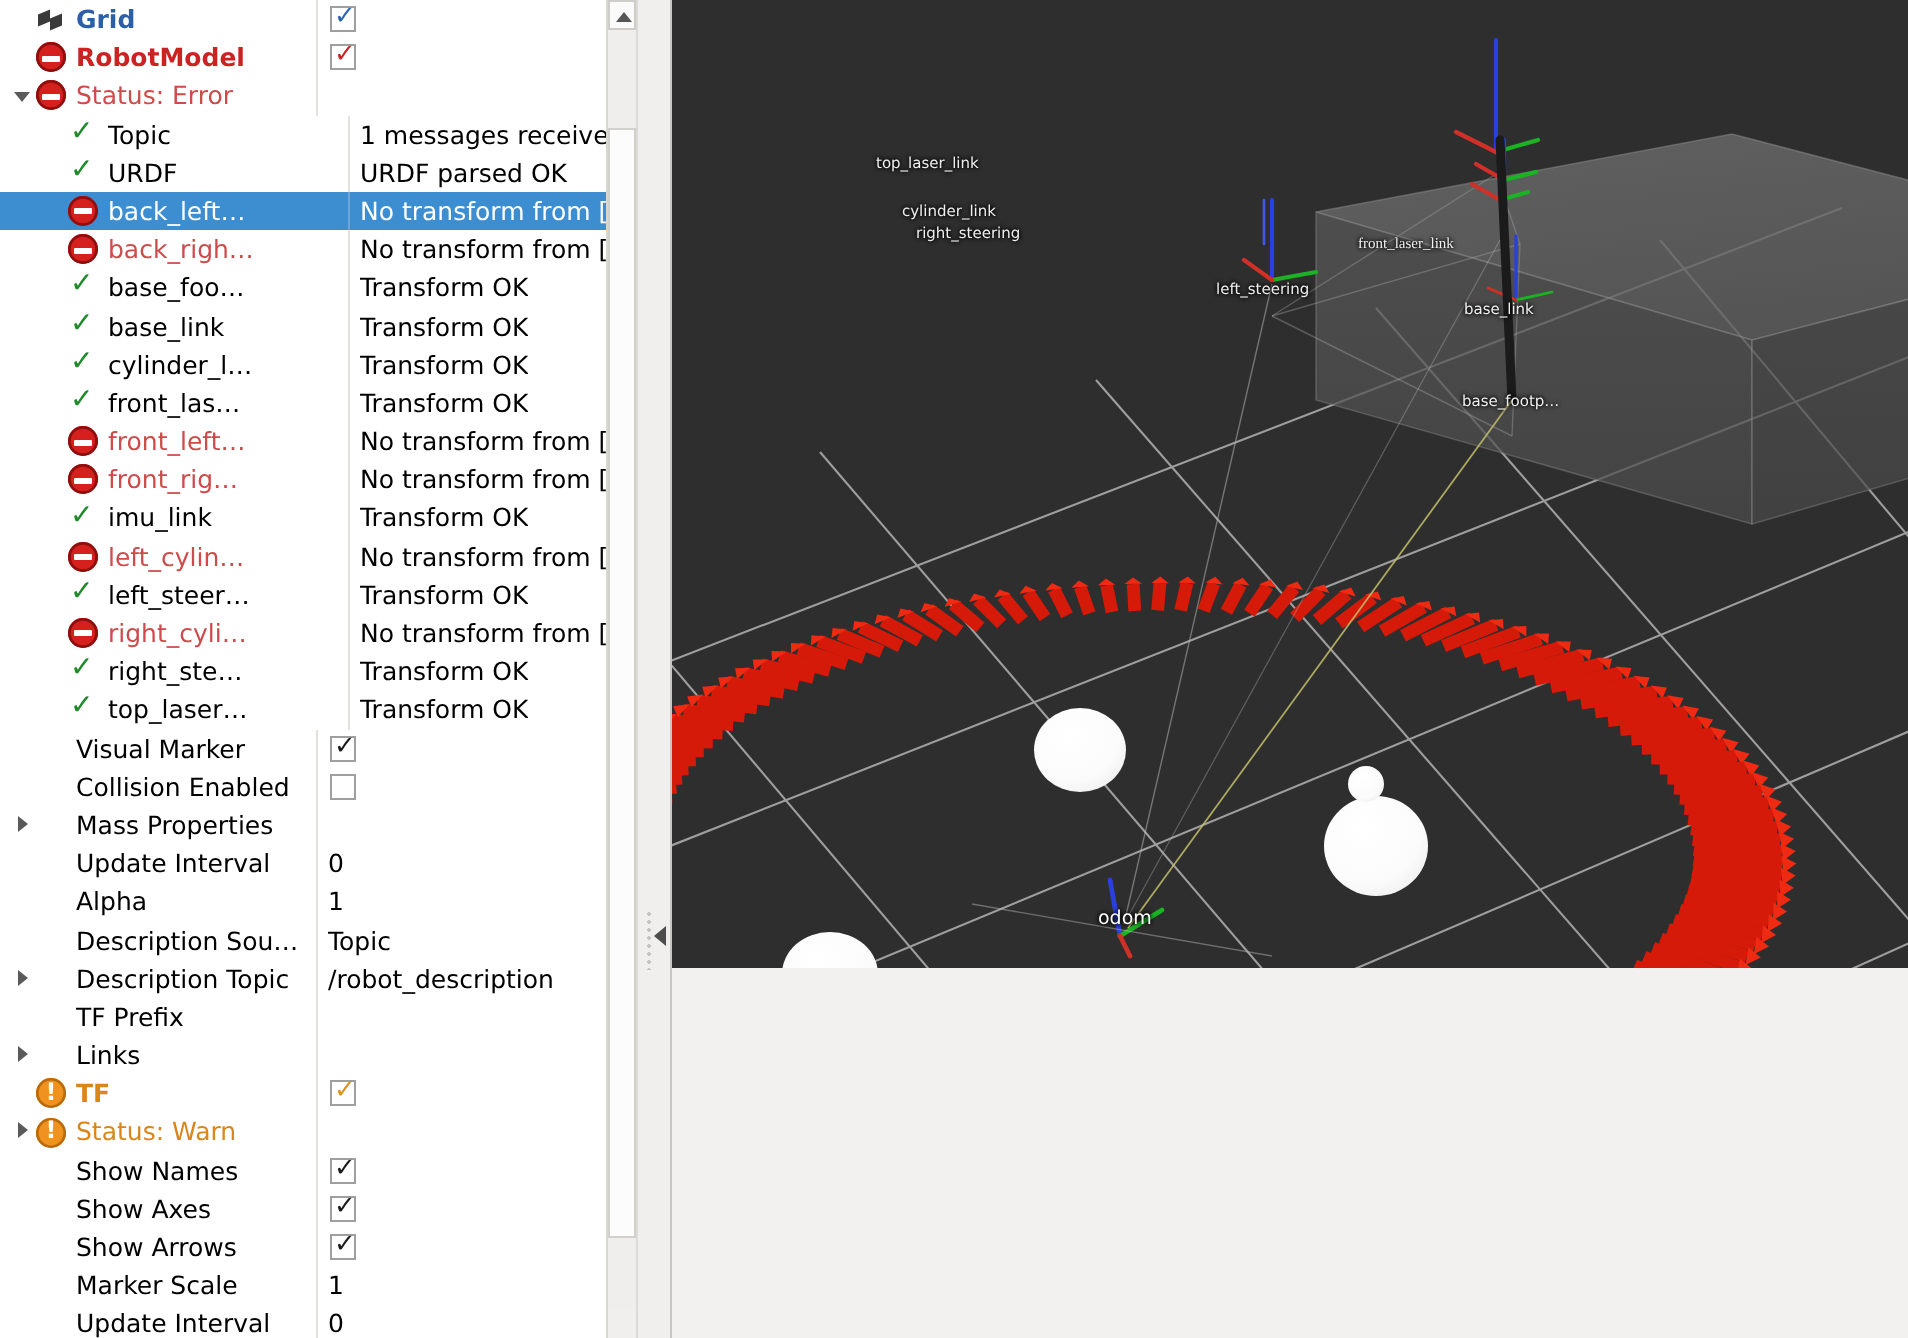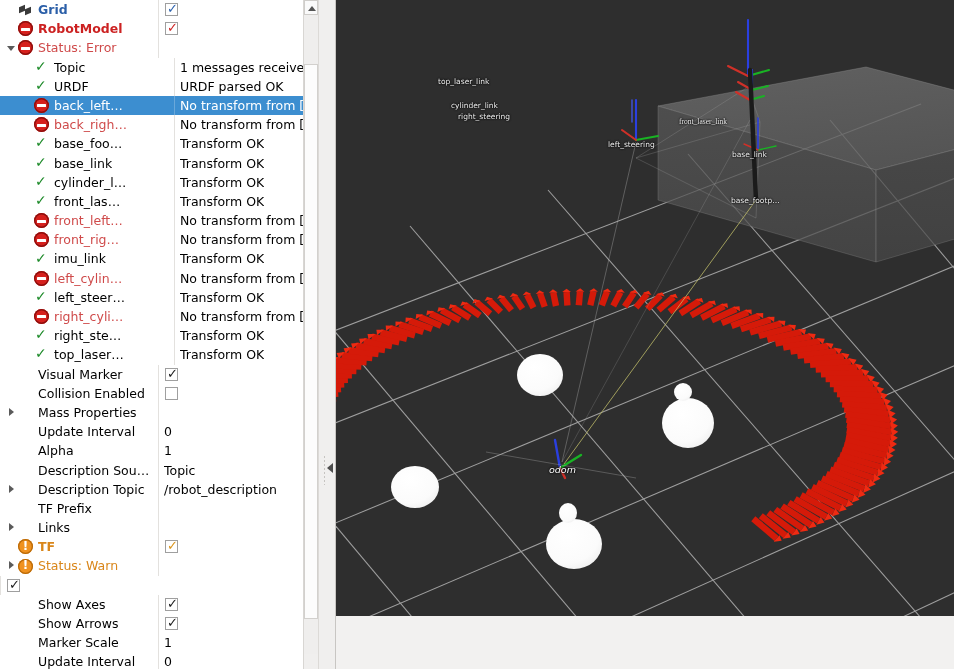--- a/index.html
+++ b/index.html
@@ -278,21 +278,21 @@
     left: 8px; top: 463px;
     border-top: 5px solid transparent;
     border-bottom: 5px solid transparent;
     border-right: 6px solid #4d4d4d;
   }
 
   
   #viewport {
     position: relative;
     flex: 1 1 auto;
-    height: 616px;
+    height: 484px;
     background: #701a75;
     overflow: hidden;
   }
   #scene { position: absolute; inset: 0; }
   .tflabel {
     position: absolute;
     color: #efefef;
     font-size: 7.5px;
     font-family: "DejaVu Sans", sans-serif;
     white-space: nowrap;
@@ -594,20 +594,25 @@
         </div>
         <div class="row">
           <div class="namecell indent0">
             <span class="exp closed"></span>
             <span class="ico ico-warn"></span>
             <span class="lbl c-orange">Status: Warn</span>
           </div>
           <div class="valcell"></div>
         </div>
         <div class="row">
+          <div class="namecell indent0">
+            <span class="exp none"></span>
+            <span class="ico ico-blank"></span>
+            <span class="lbl c-black">Show Names</span>
+          </div>
           <div class="valcell">
             <span class="cbx checked ck-black"></span>
           </div>
         </div>
         <div class="row">
           <div class="namecell indent0">
             <span class="exp none"></span>
             <span class="ico ico-blank"></span>
             <span class="lbl c-black">Show Axes</span>
           </div>
@@ -973,16 +978,16 @@
     </svg>
 
     <div id="tfLabels">
         <div class="tflabel" style="left: 102px; top: 77px;">top_laser_link</div>
         <div class="tflabel" style="left: 122px; top: 80px; margin-top: 32px;">right_steering</div>
         <div class="tflabel" style="left: 115px; top: 101px;">cylinder_link</div>
         <div class="tflabel" style="left: 343px; top: 117px; font-family: Liberation Serif, serif;">front_laser_link</div>
         <div class="tflabel" style="left: 272px; top: 140px;">left_steering</div>
         <div class="tflabel" style="left: 396px; top: 150px;">base_link</div>
         <div class="tflabel" style="left: 395px; top: 196px;">base_footp…</div>
-        <div class="tflabel big" style="left: 213px; top: 464px; font-style: italic;">odom</div>
+        <div class="tflabel big" style="left: 213px; top: 454px;">odom</div>
       </div>
   </div>
 </div>
 
 </body></html>

